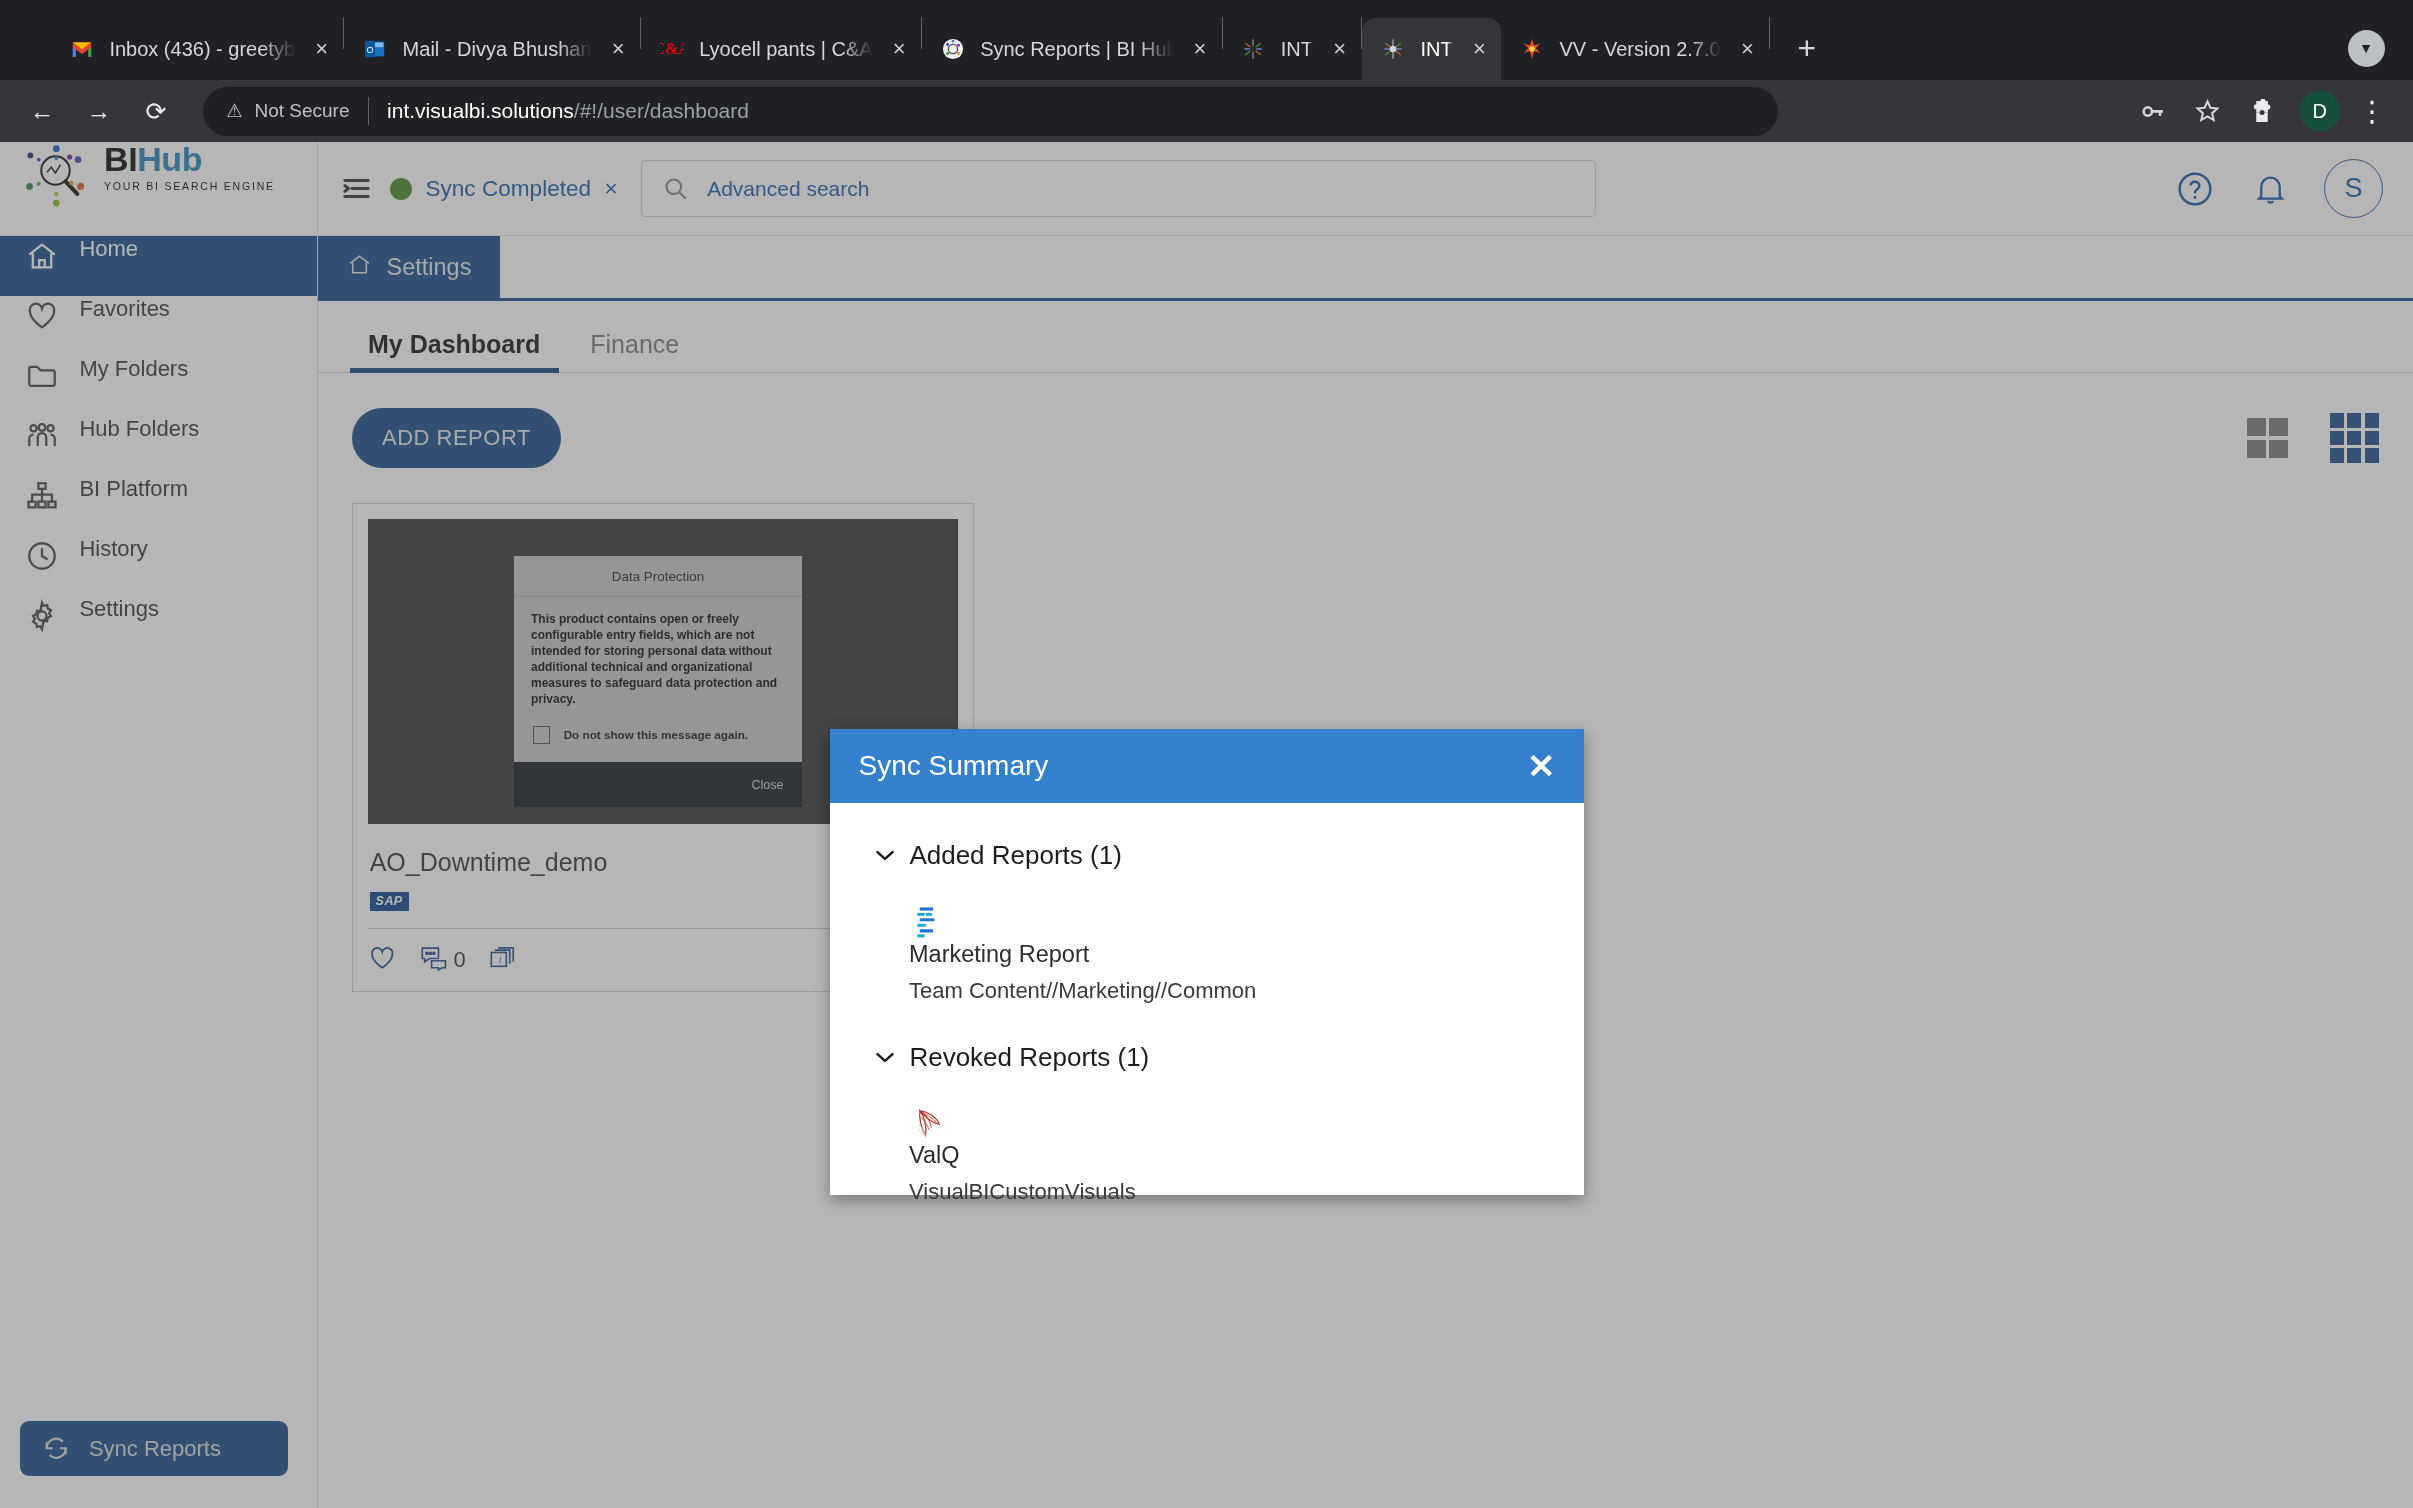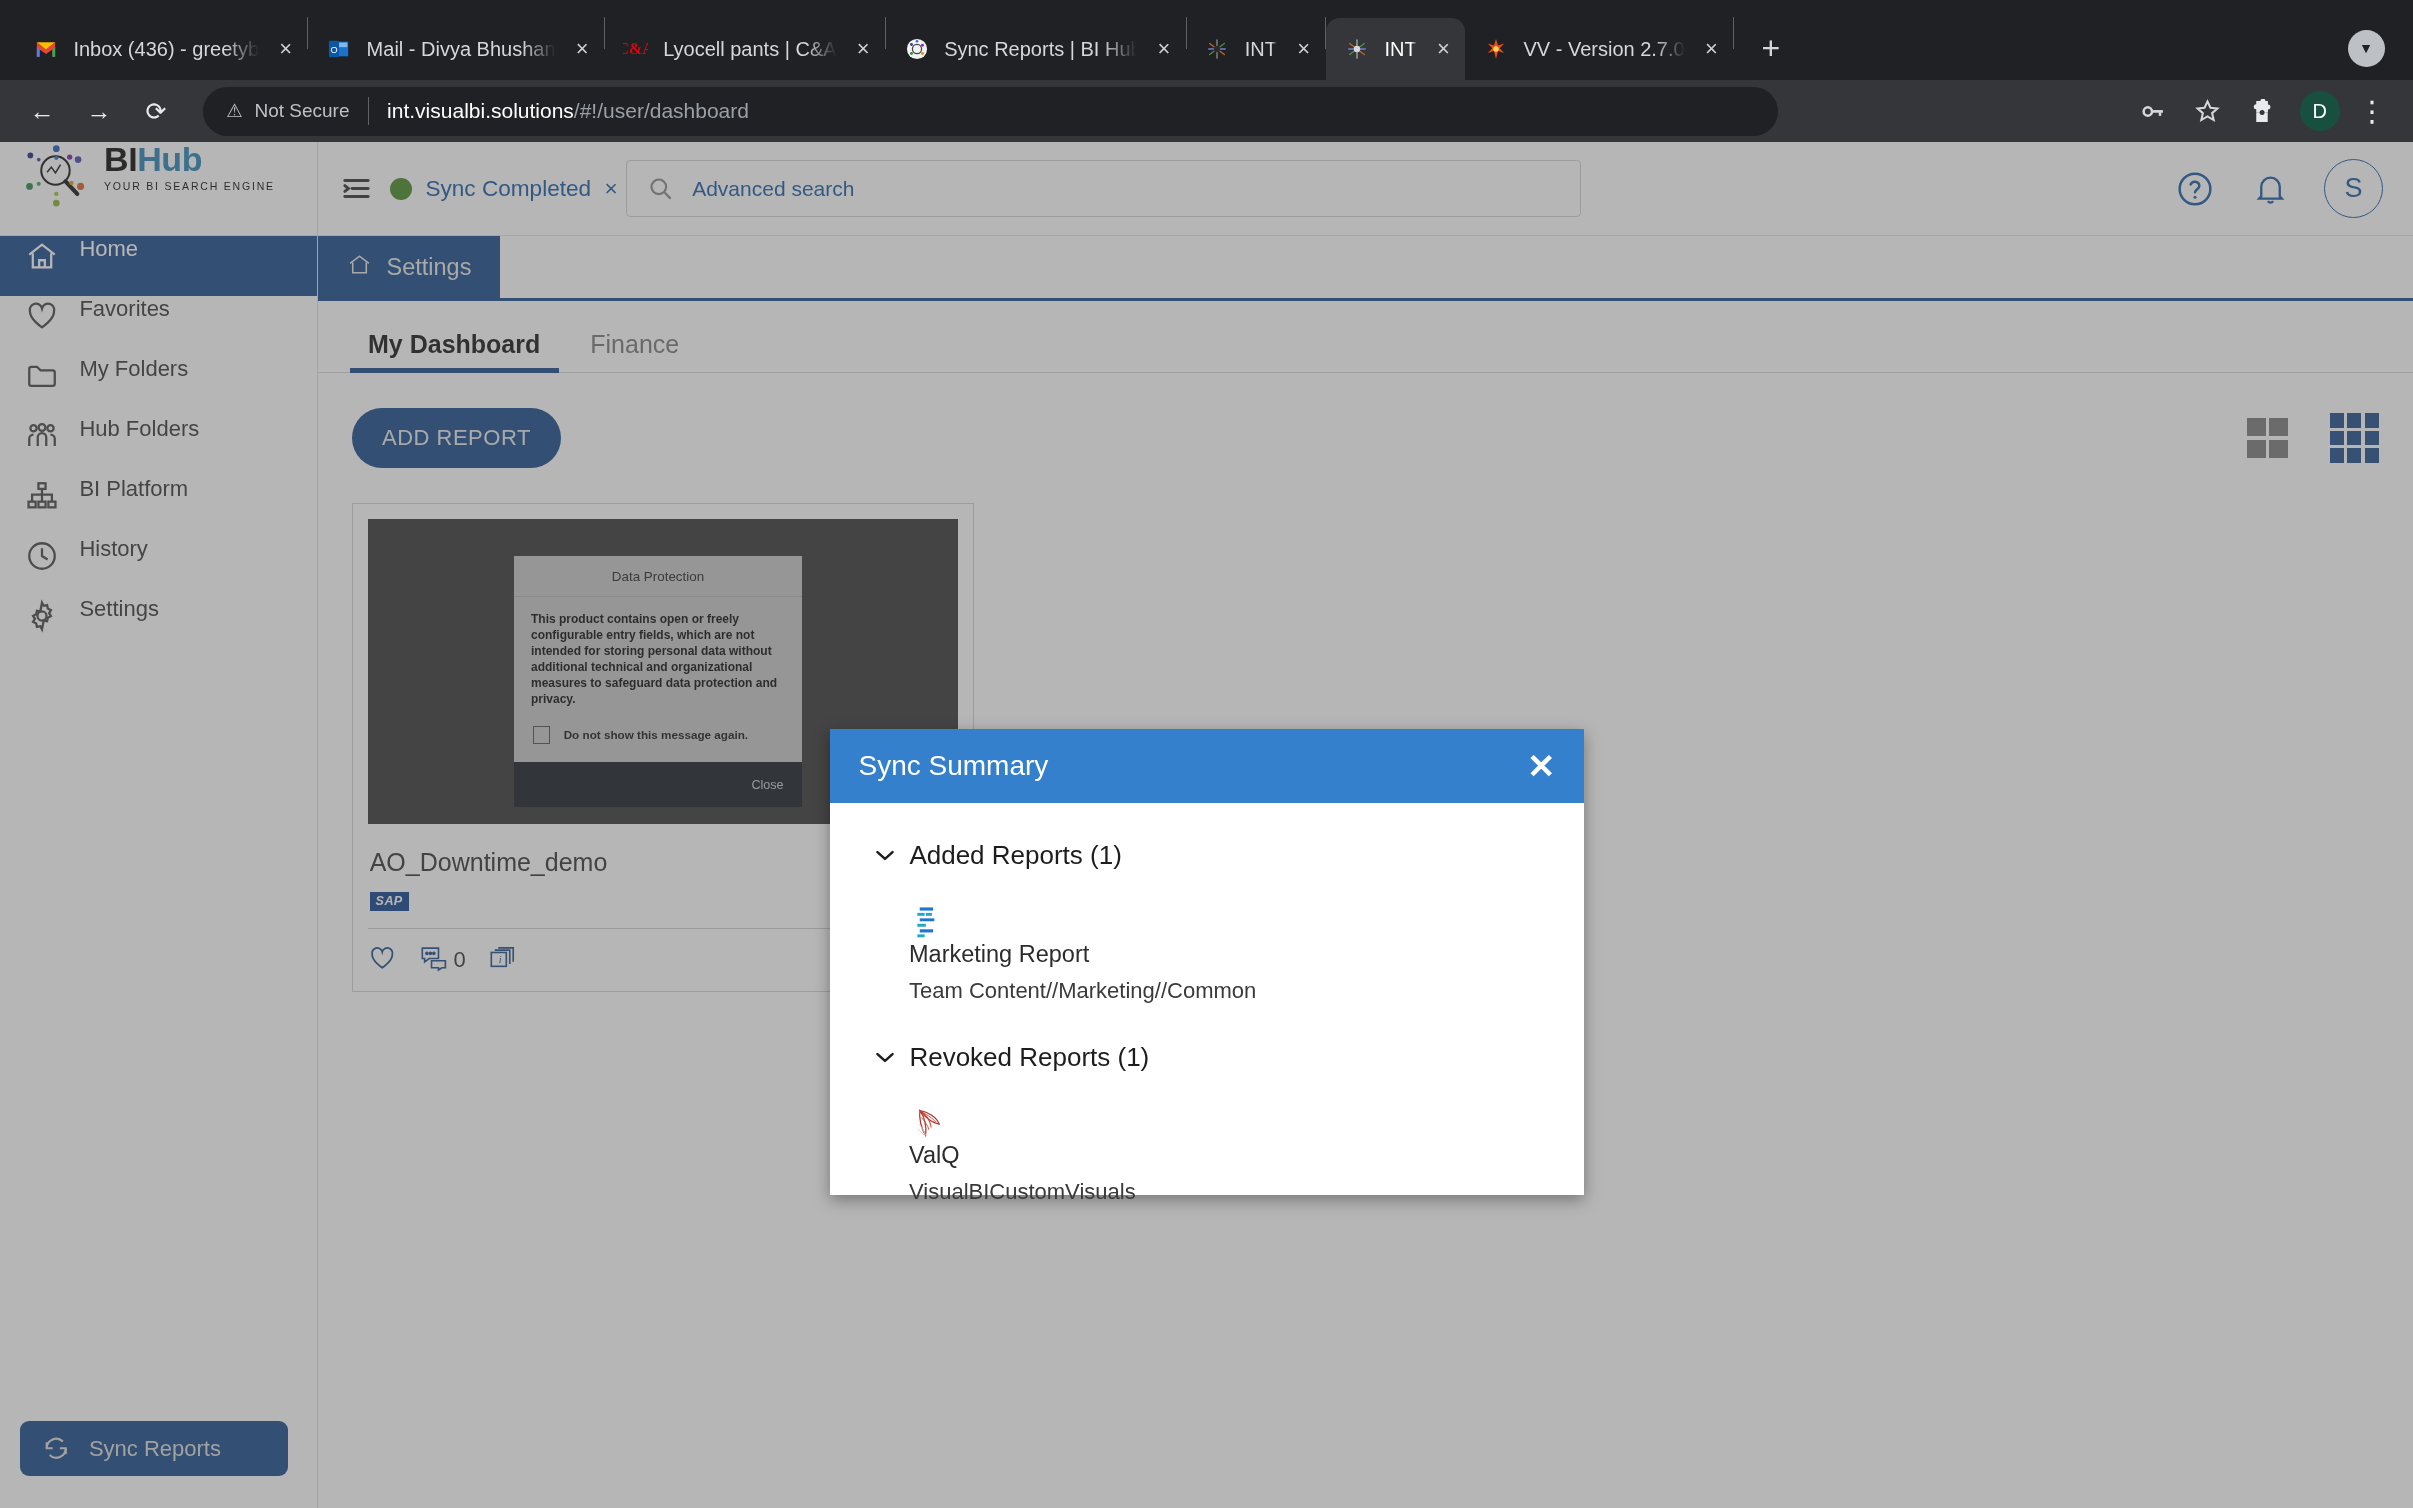--- a/index.html
+++ b/index.html
@@ -7,21 +7,21 @@
     width: 2413px; height: 1508px;
     font-family: "Liberation Sans", sans-serif;
     overflow: hidden;
     background: #202124;
   }
 
   
   .browser-chrome { width: 2413px; background: #202124; }
   .tabstrip {
     height: 80px; display: flex; align-items: flex-end;
-    padding-left: 15px; position: relative;
+    padding-left: 15px; position: relative; margin-left: 36px;
   }
   .tab {
     height: 62px; display: flex; align-items: center;
     padding: 0 6.7px 0 18.4px; position: relative;
     min-width: 50px; border-radius: 13.4px 13.4px 0 0;
   }
   .tab.active { background: #35363a; }
   .tab-favicon {
     width: 25px; height: 25px; flex: 0 0 25px;
     margin-right: 15px; display: flex; align-items: center;
@@ -130,21 +130,21 @@
   .main {
     position: absolute; left: 318px; top: 0; right: 0; height: 1366px;
     background: #ffffff;
   }
   .topbar {
     height: 94px; display: flex; align-items: center; padding: 0 30px 0 15px;
     border-bottom: 0.8px solid #e6e6e6; background: #ffffff;
   }
   .hamburger { width: 47px; height: 47px; display: flex; align-items: center;
     justify-content: center; margin-right: 10px; }
-  .sync-status { display: flex; align-items: center; margin-right: 8px; }
+  .sync-status { display: flex; align-items: center; margin-right: 23px; }
   .status-dot { width: 22px; height: 22px; border-radius: 50%; background: #4c8c2b;
     margin-right: 13.4px; }
   .status-text { color: #1e5fa8; font-size: 22.6px; }
   .status-x { color: #1e5fa8; font-size: 22.6px; margin-left: 13.4px; }
   .searchbox {
     width: 955px; height: 57px; border: 0.8px solid #d2d2d2; border-radius: 4.2px;
     display: flex; align-items: center; padding: 0 20px; background: #ffffff;
   }
   .search-ico { margin-right: 18.4px; display: flex; }
   .search-placeholder { color: #6e6e6e; font-size: 22.6px; flex: 1 1 auto; }

